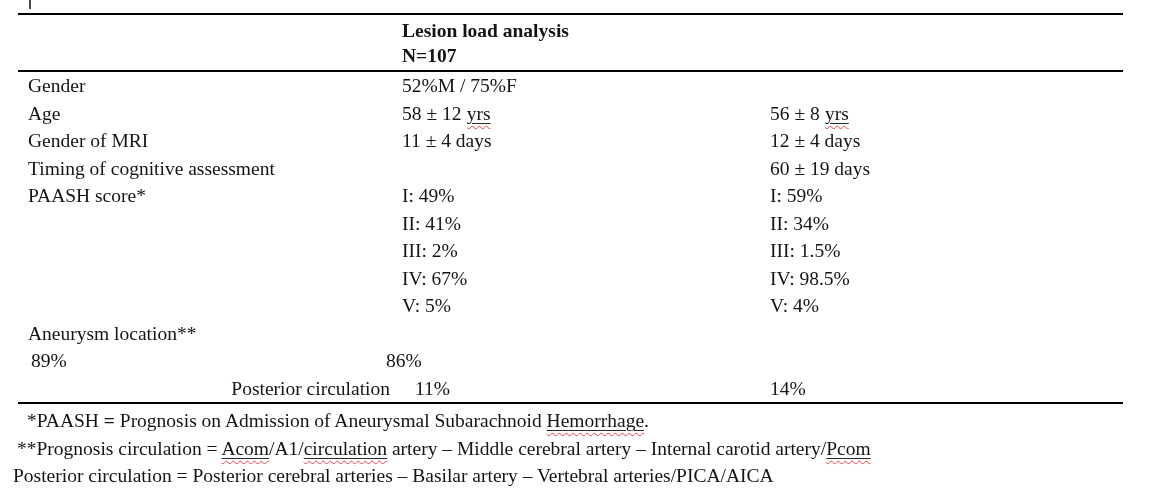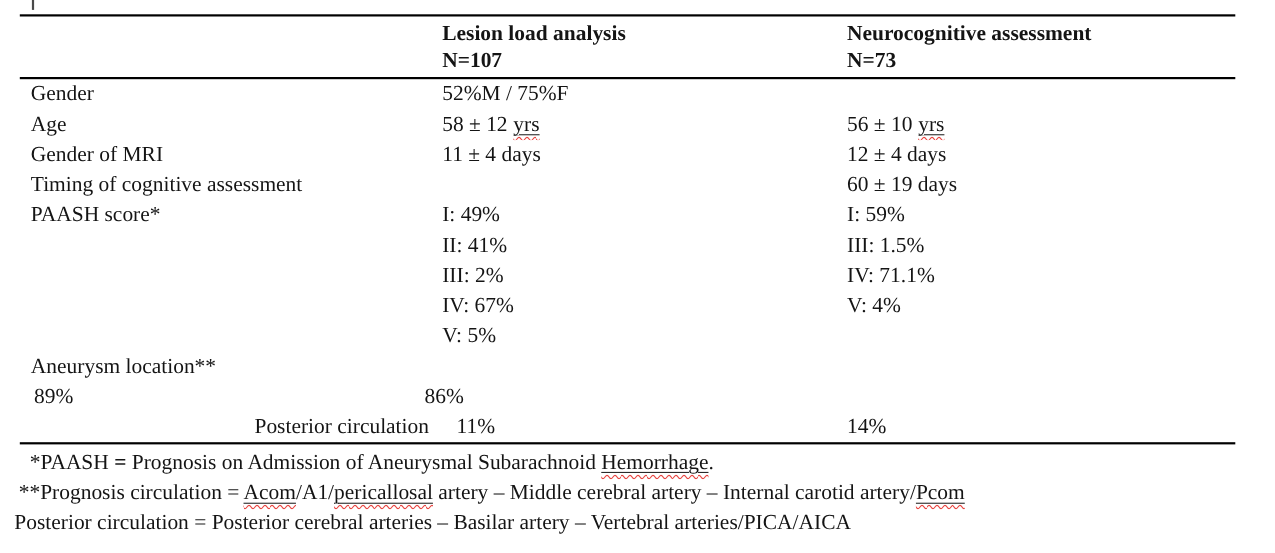--- a/index.html
+++ b/index.html
@@ -62,39 +62,35 @@
 
   <div class="sheet">
     <div class="rule rule-top"></div>
 
     <div class="header-row">
       <div class="c1"></div>
       <div class="c2">
         <div class="hline">Lesion load analysis</div>
         <div class="hline">N=107</div>
       </div>
-      <div class="c3">
-        <div class="hline">Neurocognitive assessment</div>
-        <div class="hline">N=73</div>
-      </div>
     </div>
 
     <div class="rule"></div>
 
     <div class="tbody">
 
       <div class="trow">
         <div class="cell c1">Gender</div>
         <div class="cell c2">52%M / 75%F</div>
       </div>
 
       <div class="trow">
         <div class="cell c1">Age</div>
         <div class="cell c2"><span>58 ± 12</span><span class="unit sp-out"><span class="sp-in">yrs</span></span></div>
-        <div class="cell c3"><span>56 ± 10</span><span class="unit sp-out"><span class="sp-in">yrs</span></span></div>
+        <div class="cell c3"><span>56 ± 8</span><span class="unit sp-out"><span class="sp-in">yrs</span></span></div>
       </div>
 
       <div class="trow">
         <div class="cell c1">Gender of MRI</div>
         <div class="cell c2">11 ± 4 days</div>
         <div class="cell c3">12 ± 4 days</div>
       </div>
 
       <div class="trow">
         <div class="cell c1">Timing of cognitive assessment</div>
@@ -106,22 +102,23 @@
         <div class="cell c1">PAASH score*</div>
         <div class="cell c2">
           <div>I: 49%</div>
           <div>II: 41%</div>
           <div>III: 2%</div>
           <div>IV: 67%</div>
           <div>V: 5%</div>
         </div>
         <div class="cell c3">
           <div>I: 59%</div>
+          <div>II: 34%</div>
           <div>III: 1.5%</div>
-          <div>IV: 71.1%</div>
+          <div>IV: 98.5%</div>
           <div>V: 4%</div>
         </div>
       </div>
 
       <div class="trow">
         <div class="cell c1">Aneurysm location**</div>
         <div class="cell c2"></div>
         <div class="cell c3"></div>
       </div>
 
@@ -135,17 +132,17 @@
         <div class="cell c2 val-indent">11%</div>
         <div class="cell c3">14%</div>
       </div>
 
     </div>
 
     <div class="rule"></div>
 
     <div class="footnotes">
       <div class="fn fn-1"><span>*PAASH </span><span class="b">=</span><span> Prognosis on Admission of Aneurysmal Subarachnoid </span><span class="sp-out"><span class="sp-in">Hemorrhage</span></span><span>.</span></div>
-      <div class="fn fn-2"><span>**Prognosis circulation = </span><span class="sp-out"><span class="sp-in">Acom</span></span><span>/A1/</span><span class="sp-out"><span class="sp-in">pericallosal</span></span><span> artery – Middle cerebral artery – Internal carotid artery/</span><span class="sp-out"><span class="sp-in">Pcom</span></span></div>
+      <div class="fn fn-2"><span>**Prognosis circulation = </span><span class="sp-out"><span class="sp-in">Acom</span></span><span>/A1/</span><span class="sp-out"><span class="sp-in">circulation</span></span><span> artery – Middle cerebral artery – Internal carotid artery/</span><span class="sp-out"><span class="sp-in">Pcom</span></span></div>
       <div class="fn">Posterior circulation = Posterior cerebral arteries – Basilar artery – Vertebral arteries/PICA/AICA</div>
     </div>
   </div>
 </div>
 
 </body></html>

